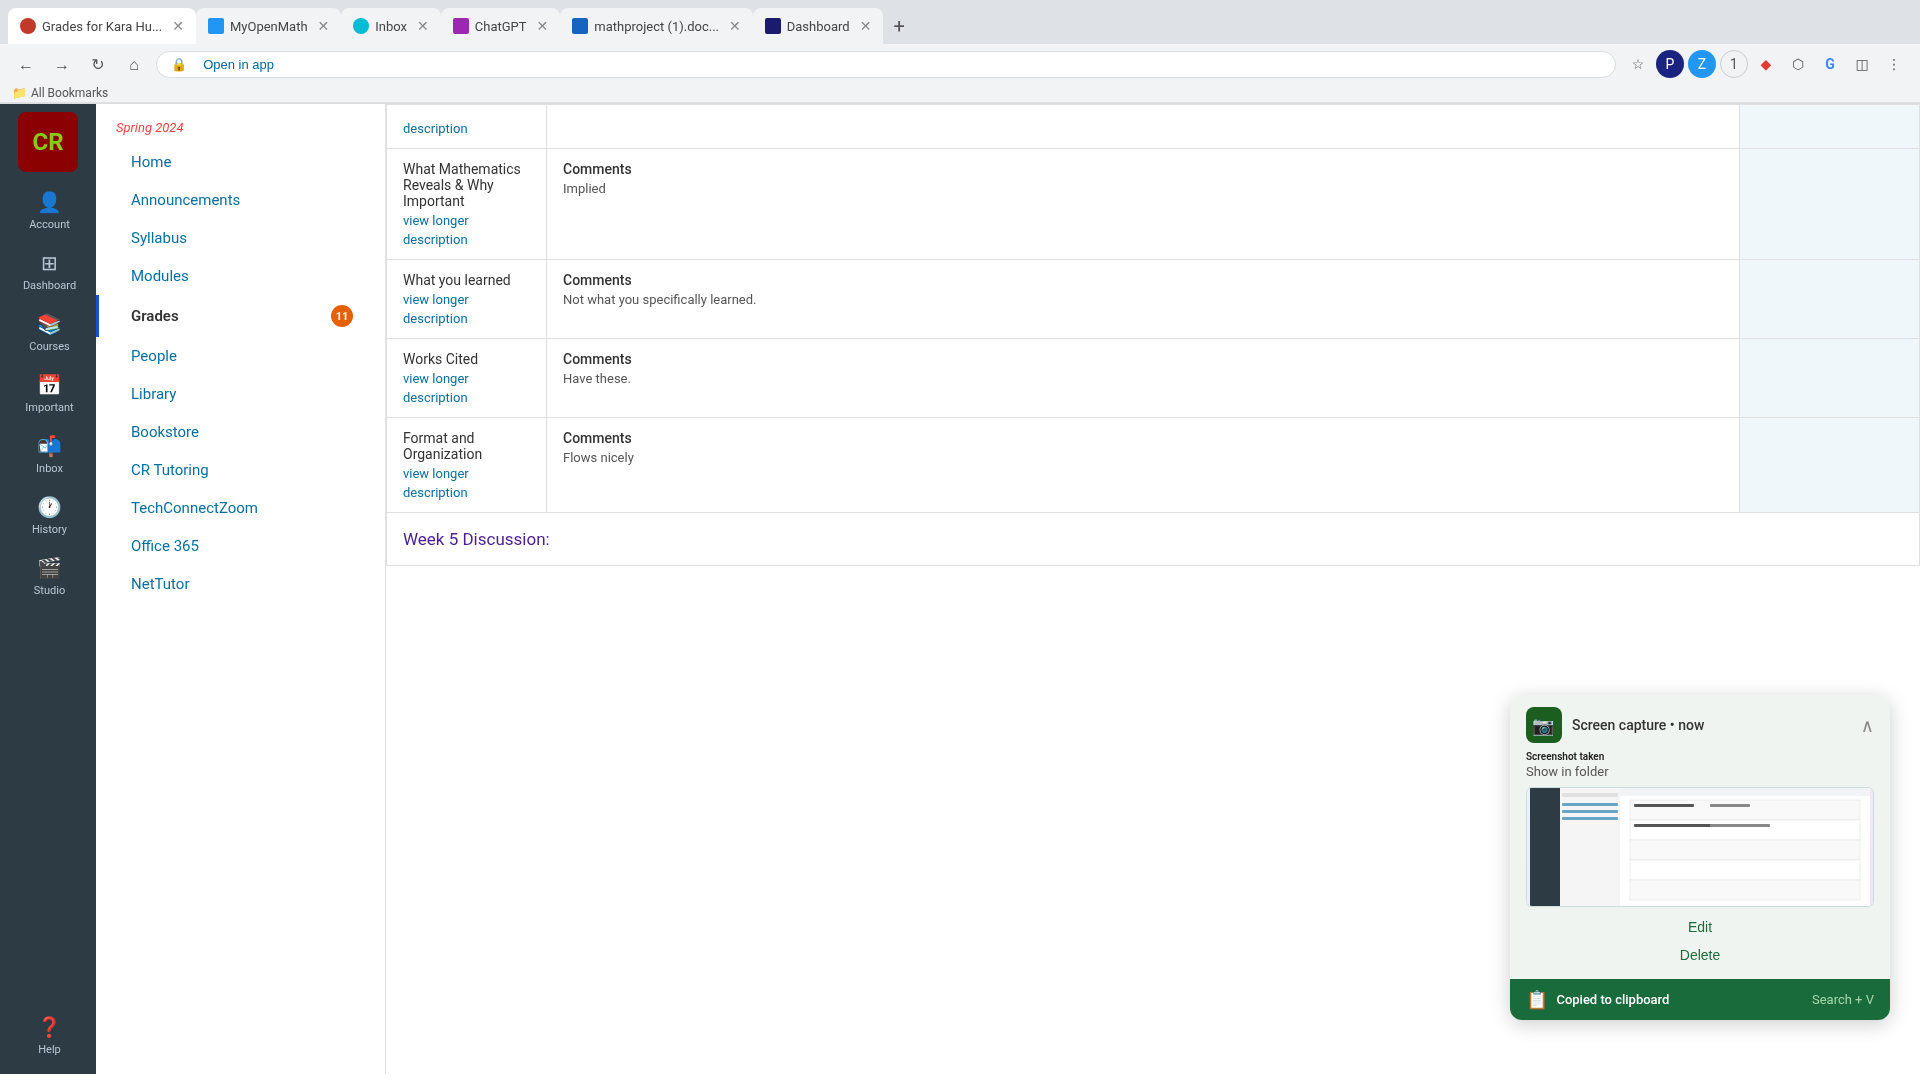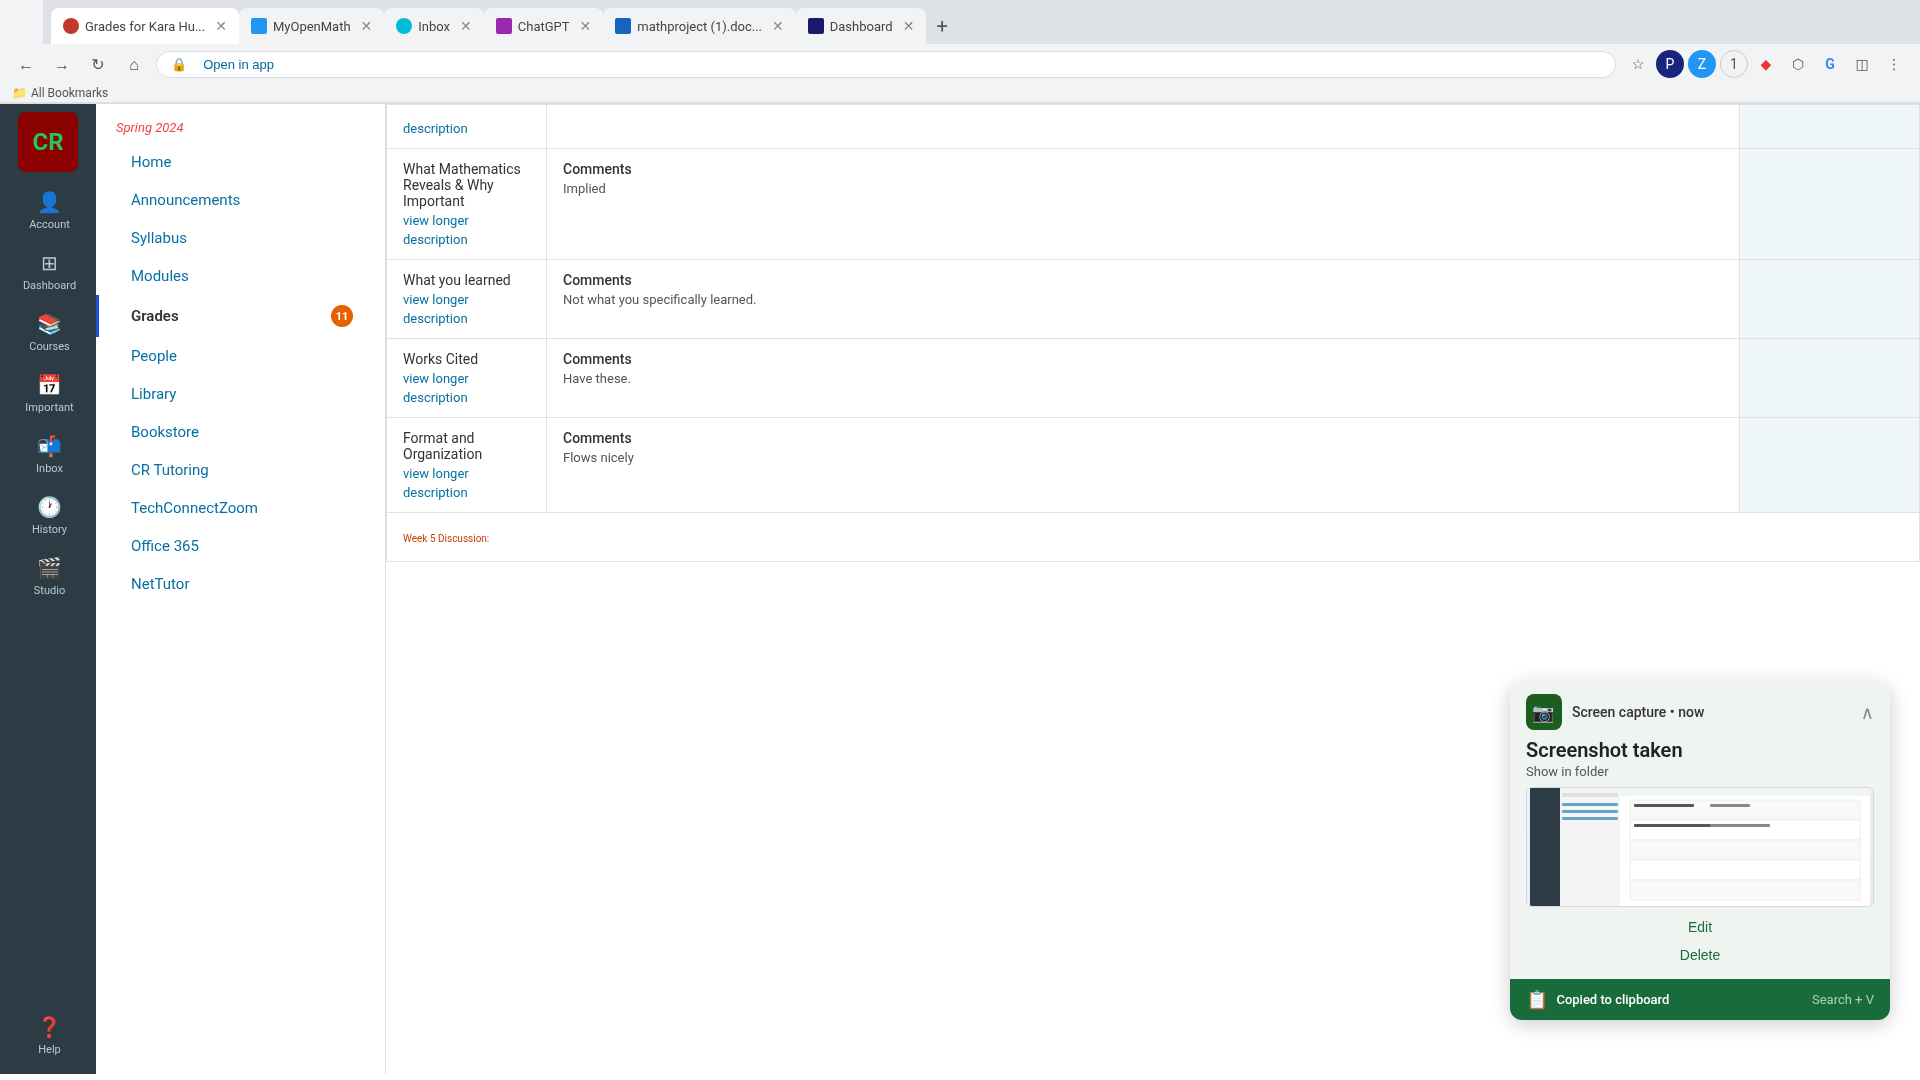--- a/index.html
+++ b/index.html
@@ -1,20 +1,20 @@
 <!DOCTYPE html>
 <html><head>
   <meta charset="utf-8">
   <style>
     * { box-sizing: border-box; margin: 0; padding: 0; }
     body { font-family: -apple-system, BlinkMacSystemFont, 'Segoe UI', Roboto, sans-serif; font-size: 14px; background: #fff; overflow: hidden; }
 
     
     .browser-chrome { background: #f1f3f4; border-bottom: 1px solid #dadce0; }
-    .tab-bar { display: flex; align-items: flex-start; padding: 8px 0 0 8px; height: 44px; background: #dee1e6; margin-left: 43px; }
+    .tab-bar { display: flex; align-items: flex-start; padding: 8px 0 0 8px; height: 44px; background: #dee1e6; }
     .tab { display: flex; align-items: center; padding: 0 12px; height: 36px; background: #f1f3f4; border-radius: 8px 8px 0 0; font-size: 13px; color: #444; max-width: 200px; gap: 6px; cursor: pointer; }
     .tab.active { background: #fff; }
     .tab-favicon { width: 16px; height: 16px; border-radius: 2px; flex-shrink: 0; }
     .tab-favicon.red { background: #c0392b; border-radius: 50%; }
     .tab-favicon.blue { background: #2196f3; border-radius: 2px; }
     .tab-favicon.teal { background: #00bcd4; border-radius: 50%; }
     .tab-favicon.purple { background: #9c27b0; border-radius: 2px; }
     .tab-favicon.word { background: #1565c0; border-radius: 2px; }
     .tab-favicon.dashboard { background: #1a1a6e; border-radius: 2px; }
     .tab-close { font-size: 14px; color: #888; margin-left: 4px; cursor: pointer; }
@@ -29,21 +29,21 @@
     .toolbar-icons { display: flex; align-items: center; gap: 4px; }
     .toolbar-icon { width: 28px; height: 28px; border-radius: 50%; display: flex; align-items: center; justify-content: center; cursor: pointer; font-size: 14px; color: #555; }
     .bookmarks-bar { padding: 2px 12px; font-size: 12px; color: #555; border-bottom: 1px solid #e0e0e0; display: flex; align-items: center; gap: 4px; }
 
     
     .app-layout { display: flex; height: calc(1080px - 110px); overflow: hidden; }
 
     
     .global-nav { width: 96px; background: #2d3b45; display: flex; flex-direction: column; align-items: center; padding: 8px 0; gap: 0; flex-shrink: 0; }
     .global-nav-logo { width: 60px; height: 60px; border-radius: 8px; background: #8b0000; display: flex; align-items: center; justify-content: center; margin-bottom: 8px; }
-    .logo-text { color: #22c55e; font-size: 24px; font-weight: bold; }
+    .logo-text { color: #84cc16; font-size: 24px; font-weight: bold; }
     .nav-item { width: 100%; display: flex; flex-direction: column; align-items: center; padding: 10px 4px; cursor: pointer; color: #b8c7d1; font-size: 11px; gap: 4px; border-left: 3px solid transparent; }
     .nav-item .nav-icon { font-size: 20px; }
     .nav-spacer { flex: 1; }
 
     
     .course-nav { width: 290px; background: #fff; border-right: 1px solid #e0e0e0; padding: 0; flex-shrink: 0; overflow-y: auto; }
     .course-term { color: #ef4444; font-size: 13px; font-style: italic; padding: 16px 20px 8px; }
     .course-nav-item { display: block; padding: 10px 32px; color: #0770a3; text-decoration: none; font-size: 15px; cursor: pointer; border-left: 3px solid transparent; }
     .course-nav-item.active-course { border-left: 3px solid #1d4ed8; color: #333; font-weight: 600; }
     .grades-item { display: flex; align-items: center; justify-content: space-between; }
@@ -53,31 +53,31 @@
     .main-content { flex: 1; overflow-y: auto; background: #fff; padding: 0; }
 
     .grades-table { width: 100%; border-collapse: collapse; }
     .grades-table td { border: 1px solid #e0e0e0; padding: 12px 16px; vertical-align: top; }
     .criteria-cell { width: 160px; color: #333; font-size: 14px; }
     .criteria-cell a { color: #0770a3; text-decoration: none; font-size: 13px; display: block; margin-top: 4px; }
     .comments-cell { min-width: 400px; }
     .comments-label { font-size: 14px; color: #333; font-weight: 500; }
     .comments-text { font-size: 13px; color: #555; margin-top: 4px; }
     .rating-cell { width: 180px; background: #f0f7fb; }
-    .week-link { color: #c2410c; text-decoration: none; font-size: 10px; }
+    .week-link { color: #4c1d95; text-decoration: none; font-size: 17px; }
 
     
     .screenshot-notification { position: fixed; bottom: 60px; right: 30px; width: 380px; background: #f0f4f0; border-radius: 12px; box-shadow: 0 4px 20px rgba(0,0,0,0.2); z-index: 1000; overflow: hidden; }
     .notif-header { display: flex; align-items: center; justify-content: space-between; padding: 12px 16px 8px; }
     .notif-header-left { display: flex; align-items: center; gap: 10px; }
     .notif-app-icon { width: 36px; height: 36px; border-radius: 8px; background: #1b5e20; display: flex; align-items: center; justify-content: center; color: white; font-size: 18px; }
     .notif-title { font-size: 14px; color: #333; font-weight: 500; }
     .notif-collapse { color: #888; cursor: pointer; font-size: 18px; }
     .notif-body { padding: 0 16px 12px; }
-    .notif-screenshot-title { font-size: 20px; font-weight: 600; color: #222; margin-bottom: 2px; }
+    .notif-screenshot-title { font-size: 10px; font-weight: 600; color: #222; margin-bottom: 2px; }
     .notif-screenshot-sub { font-size: 13px; color: #555; margin-bottom: 8px; }
     .notif-thumbnail { width: 100%; height: 120px; background: #e8f4f8; border-radius: 6px; overflow: hidden; border: 1px solid #cdd; margin-bottom: 12px; }
     .thumbnail-inner { width: 100%; height: 100%; background: linear-gradient(135deg, #e8f0fe 0%, #f3e5f5 100%); display: flex; align-items: center; justify-content: center; font-size: 11px; color: #666; }
     .notif-actions { display: flex; gap: 12px; margin-bottom: 4px; flex-direction: column; }
     .notif-action-btn { font-size: 14px; font-weight: 500; color: #1a6b3c; cursor: pointer; background: none; border: none; padding: 0; }
     .notif-footer { background: #1a6b3c; color: #fff; padding: 10px 16px; display: flex; align-items: center; gap: 8px; font-size: 13px; }
     .clipboard-icon { font-size: 18px; }
     .notif-footer-text { flex: 1; font-weight: 500; }
     .search-shortcut { color: #a5d6a7; font-size: 13px; }
   </style>

